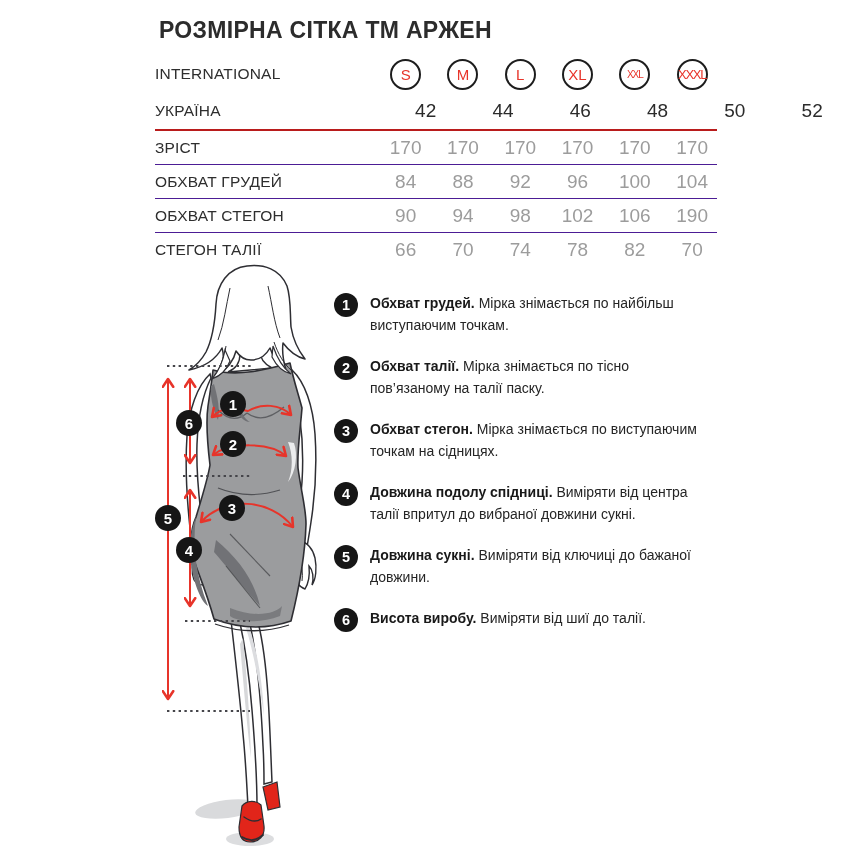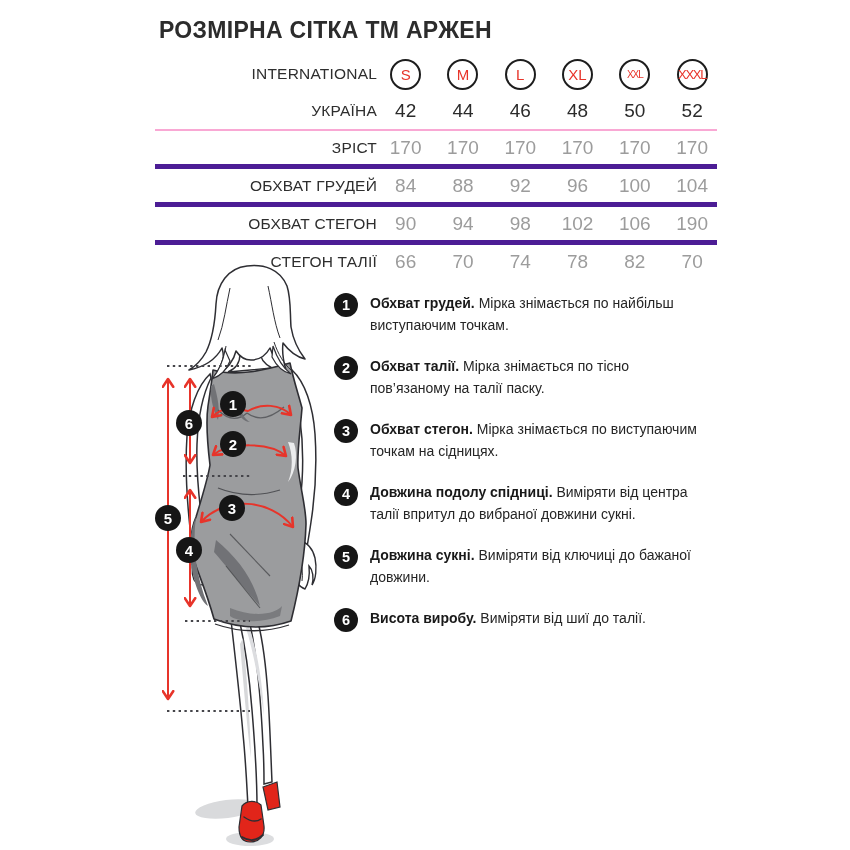--- a/index.html
+++ b/index.html
@@ -6,34 +6,34 @@
   .canvas{
     position:relative;width:850px;height:850px;background:#fff;overflow:hidden;
     font-family:"Liberation Sans","DejaVu Sans",sans-serif;color:#2b2b2b;
   }
   
   .page-title{
     position:absolute;left:155px;top:13px;margin:4px;
     font-size:23px;font-weight:700;letter-spacing:.3px;color:#2c2c2c;
   }
   
-  .size-table{position:absolute;left:155px;top:55px;width:562px;text-align:right;}
+  .size-table{position:absolute;left:155px;top:55px;width:562px;}
   .trow{display:flex;align-items:center;}
   .tlabel{
     width:222px;flex:0 0 222px;font-size:15.5px;color:#2e2e2e;
     letter-spacing:.2px;white-space:nowrap;
   }
   .tcell{
     width:57.3px;flex:0 0 57.3px;display:flex;align-items:center;justify-content:center;
     font-size:19px;
   }
   .r-int{height:38px;}
-  .r-ua{height:36px;border-bottom:2px solid #f9a8d4;}
+  .r-ua{height:36px;border-bottom:2px solid #b91c1c;gap:20px;}
   .r-ua .tcell{color:#2b2b2b;}
-  .r-g{height:33px;border-bottom:5px solid #4c1d95;}
+  .r-g{height:33px;border-bottom:1px solid #4c1d95;}
   .r-g .tcell{color:#9c9c9c;}
   .r-last{border-bottom:none;}
   .circ{
     width:31px;height:31px;box-sizing:border-box;border:2px solid #1d1d1d;border-radius:50%;
     display:flex;align-items:center;justify-content:center;overflow:visible;
   }
   .circ-txt{color:#e7342a;font-size:15px;white-space:nowrap;}
   .circ-txt.sz-xxl{font-size:10px;letter-spacing:-1px;}
   .circ-txt.sz-xxxl{font-size:13px;letter-spacing:-1.2px;}
   

